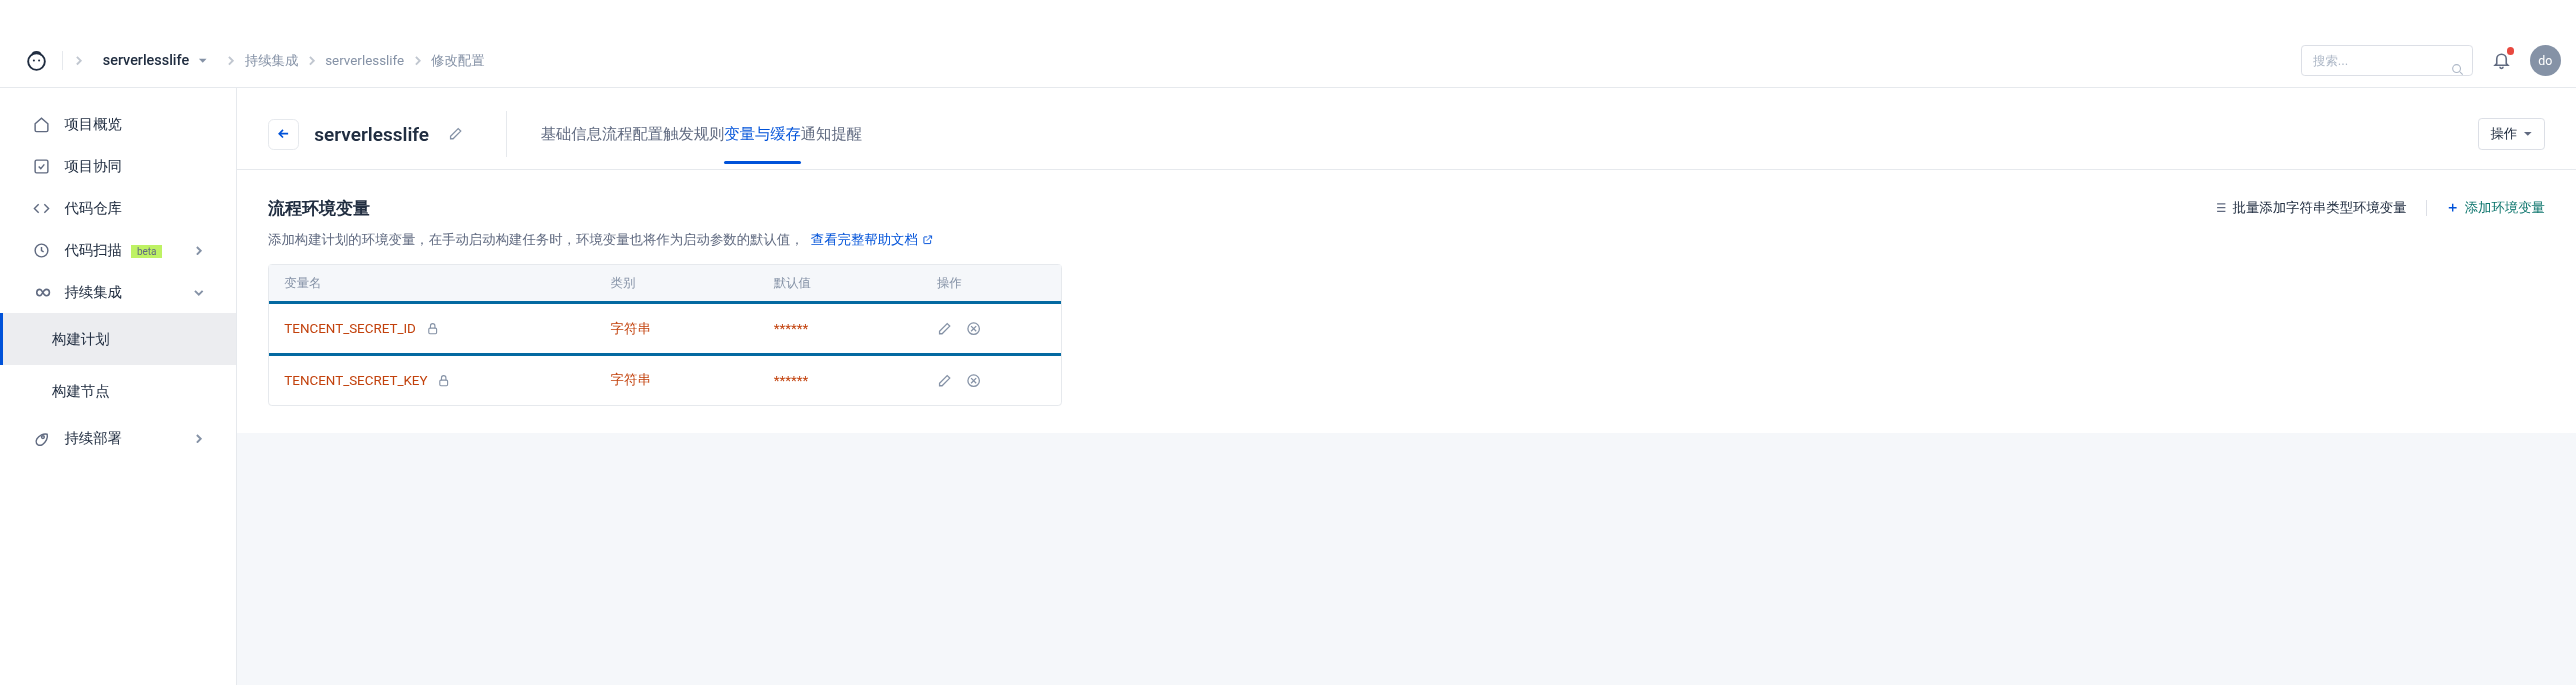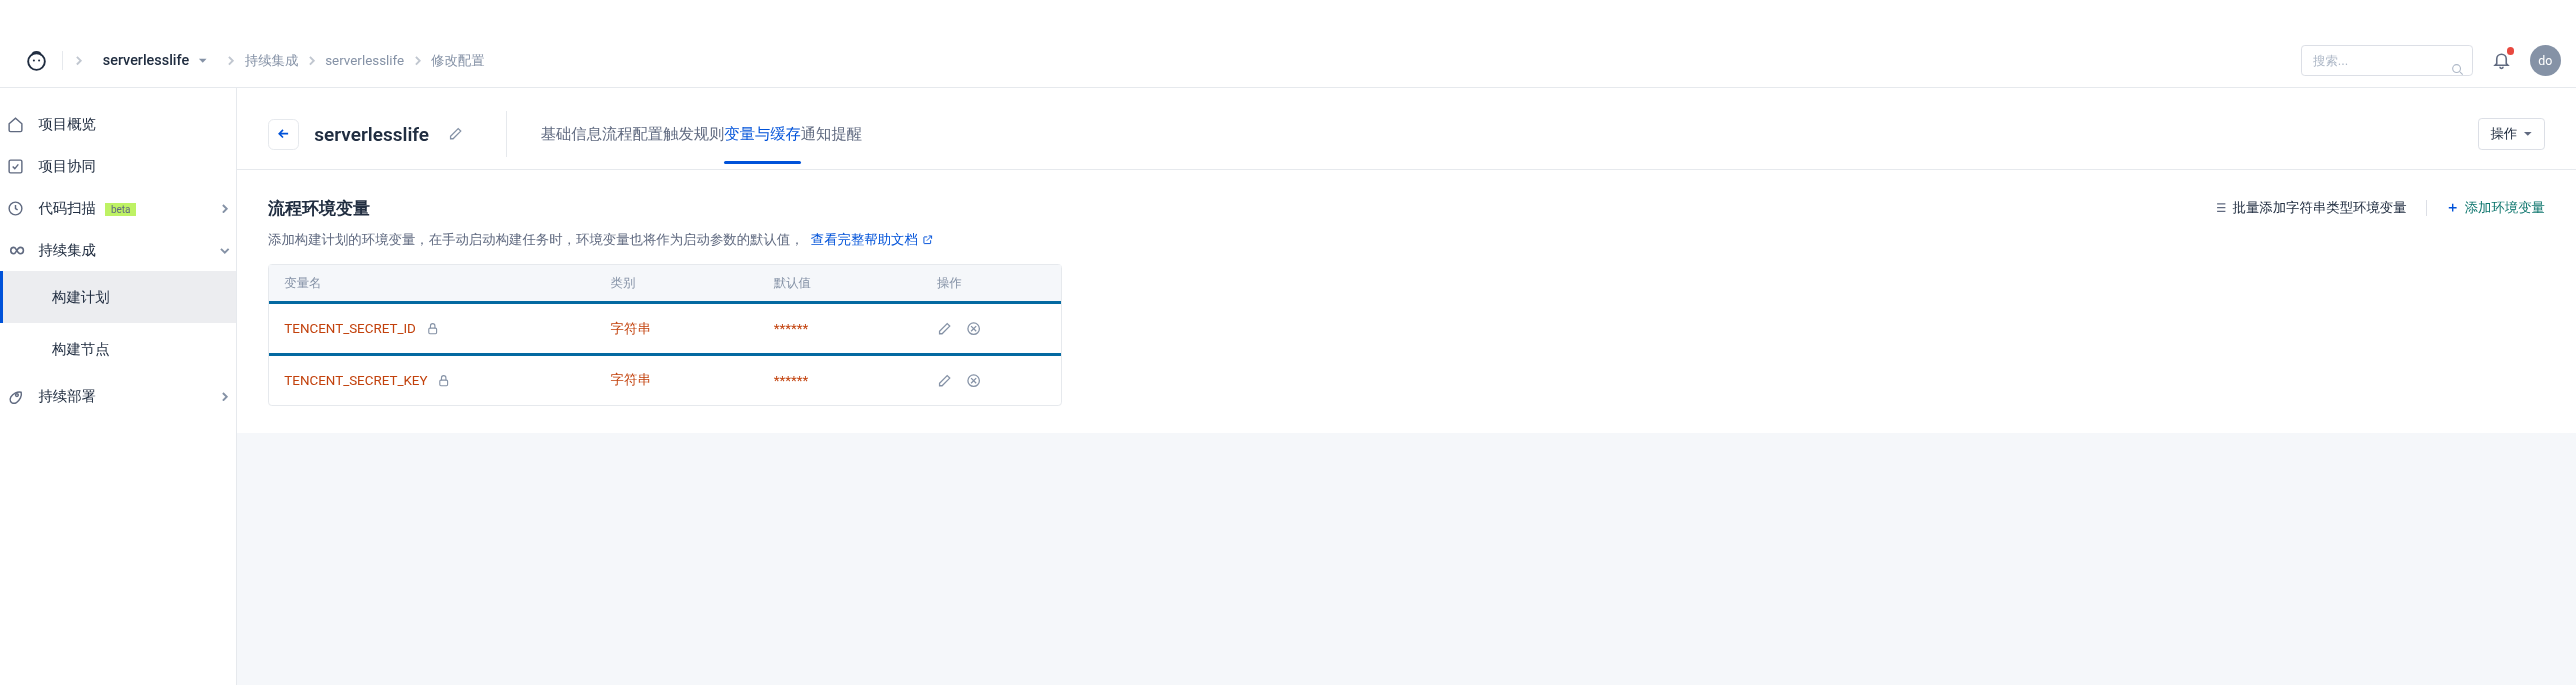--- a/index.html
+++ b/index.html
@@ -75,21 +75,21 @@
 
     
     .sidebar {
       width: 237px;
       border-right: 1px solid #e6e9ed;
       padding-top: 15.3px;
       display: flex; flex-direction: column;
     }
     .side-item {
       display: flex; align-items: center;
-      height: 42px; padding: 0 6px;
+      height: 42px; padding: 0 32px;
       color: #202d40; font-size: 14.4px;
       cursor: pointer; gap: 13.4px;
       position: relative;
     }
     .side-item .icon-box { width: 19px; display: flex; align-items: center; justify-content: center; color: #606a80; }
     .side-item .label { flex: 1; }
     .side-item .badge {
       background: #bef264; color: #606a80;
       font-size: 10px; padding: 1px 5.7px; border-radius: 0;
       margin-left: 5.7px;
@@ -294,20 +294,28 @@
       <div class="side-item">
         <span class="icon-box">
           <svg width="17" height="17" viewBox="0 0 24 24" fill="none" stroke="currentColor" stroke-width="2">
               <rect x="3" y="3" width="18" height="18" rx="2"></rect>
               <path d="M8 12l3 3 5-6"></path>
             </svg>
         </span>
         <span class="label">项目协同</span>
       </div>
 
+      <div class="side-item">
+        <span class="icon-box">
+          <svg width="17" height="17" viewBox="0 0 24 24" fill="none" stroke="currentColor" stroke-width="2">
+              <path d="M8 6l-6 6 6 6M16 6l6 6-6 6"></path>
+            </svg>
+        </span>
+        <span class="label">代码仓库</span>
+      </div>
 
       <div class="side-item">
         <span class="icon-box">
           <svg width="17" height="17" viewBox="0 0 24 24" fill="none" stroke="currentColor" stroke-width="2">
               <circle cx="12" cy="12" r="9"></circle>
               <path d="M12 7v5l3 2"></path>
             </svg>
         </span>
         <span class="label">
           <span>代码扫描</span>

